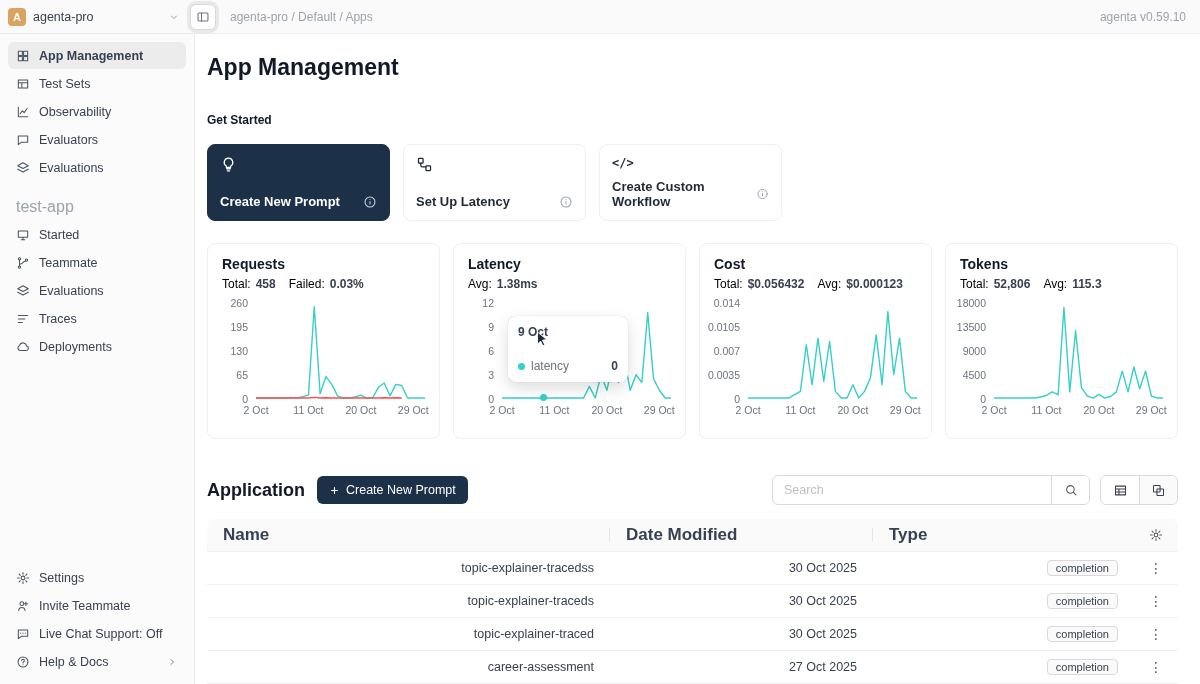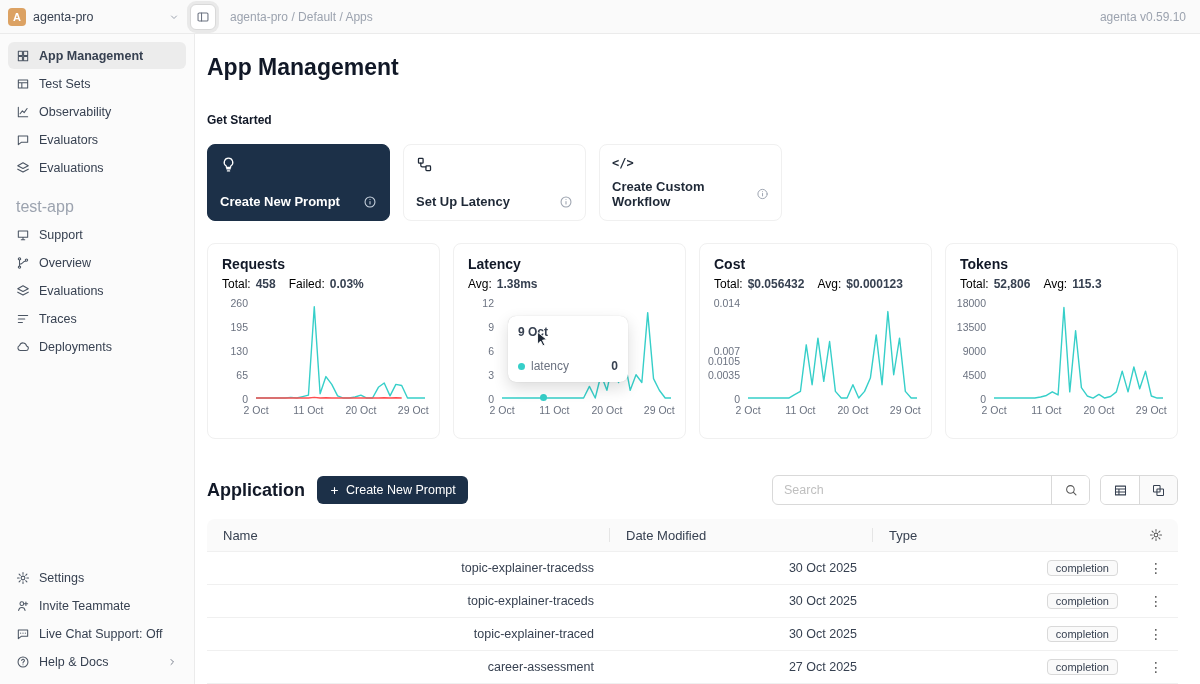--- a/index.html
+++ b/index.html
@@ -73,21 +73,21 @@
   .search-box input::placeholder{color:#bfbfbf;}
   .search-btn{width:38px;border:none;border-left:1px solid #d9d9d9;background:#fff;display:flex;align-items:center;justify-content:center;color:#595959;cursor:pointer;}
   .view-toggle{display:flex;margin-left:10px;height:30px;border:1px solid #d9d9d9;border-radius:6px;overflow:hidden;background:#fafafa;}
   .vt-btn{width:38px;display:flex;align-items:center;justify-content:center;background:#fafafa;border:none;color:#374151;cursor:pointer;}
   .vt-btn + .vt-btn{border-left:1px solid #d9d9d9;}
   .vt-btn.active{background:#fff;}
   .vt-btn .ic{width:15px;height:15px;}
 
   .table{margin-top:14px;}
   .thead{display:flex;align-items:center;height:33px;background:#fafafa;border-bottom:1px solid #f0f0f0;border-radius:8px 8px 0 0;}
-  .th{font-size:13px;font-weight:400;color:#374151;padding:0 16px;position:relative;height:100%;display:flex;align-items:center;}
+  .th{font-size:17px;font-weight:700;color:#374151;padding:0 16px;position:relative;height:100%;display:flex;align-items:center;}
   .th-name{width:403px;}
   .th-date{width:263px;}
   .th-type{flex:1;}
   .th-actions{width:44px;justify-content:center;padding:0;color:#595959;}
   .th-name::after,.th-date::after{content:"";position:absolute;right:0;top:9px;bottom:9px;width:1px;background:#e5e5e5;}
   .trow{display:flex;align-items:center;height:33px;border-bottom:1px solid #f0f0f0;cursor:pointer;background:#fff;}
   .td{font-size:12.5px;color:#374151;padding:0 16px;text-align:right;}
   .td-name{width:403px;}
   .td-date{width:263px;}
   .td-type{flex:1;}
@@ -168,32 +168,32 @@
           </div>
         </div>
       <div class="section-label">test-app</div>
       <div>
           <div class="side-item">
             <span class="ic">
               <svg viewBox="0 0 24 24" fill="none" stroke="currentColor" stroke-width="1.8" stroke-linecap="round" stroke-linejoin="round">
                 <path d="M4 5h16v11H4zM9 20h6M12 16v4"></path>
               </svg>
             </span>
-            <span class="lbl">Support</span>
+            <span class="lbl">Started</span>
           </div>
           <div class="side-item">
             <span class="ic">
               <svg viewBox="0 0 24 24" fill="none" stroke="currentColor" stroke-width="1.8" stroke-linecap="round" stroke-linejoin="round">
                 <circle cx="6" cy="5" r="2"></circle>
                 <circle cx="6" cy="19" r="2"></circle>
                 <circle cx="18" cy="7" r="2"></circle>
                 <path d="M6 7v10M6 14c7 0 5-5 10-5"></path>
               </svg>
             </span>
-            <span class="lbl">Overview</span>
+            <span class="lbl">Teammate</span>
           </div>
           <div class="side-item">
             <span class="ic">
               <svg viewBox="0 0 24 24" fill="none" stroke="currentColor" stroke-width="1.8" stroke-linecap="round" stroke-linejoin="round">
                 <path d="M12 3l9 5-9 5-9-5 9-5zM3 14l9 5 9-5"></path>
               </svg>
             </span>
             <span class="lbl">Evaluations</span>
           </div>
           <div class="side-item">
@@ -384,21 +384,21 @@
             <div class="stat-title">Cost</div>
             <div class="stat-line">
               <span class="lab">Total:</span>
               <span class="val">$0.056432</span>
               <span class="lab">Avg:</span>
               <span class="val">$0.000123</span>
             </div>
             <div class="chart">
               <div class="ylab">
                 <span class="ytick" style="top: 0%;">0.014</span>
-                <span class="ytick" style="top: 25%; margin-top: 34px;">0.0105</span>
+                <span class="ytick" style="top: 25%;">0.0105</span>
                 <span class="ytick" style="top: 50%;">0.007</span>
                 <span class="ytick" style="top: 75%;">0.0035</span>
                 <span class="ytick" style="top: 100%;">0</span>
               </div>
               <div class="plot">
                 <svg viewBox="0 0 100 100" preserveAspectRatio="none">
                   <polyline points="0.00,99.00 3.45,99.00 6.90,99.00 10.34,99.00 13.79,99.00 17.24,99.00 20.69,99.00 24.14,99.00 27.59,95.54 31.03,92.07 34.48,43.57 37.93,85.14 41.38,36.64 44.83,81.68 48.28,40.11 51.72,92.07 55.17,99.00 58.62,99.00 62.07,85.14 65.52,99.00 68.97,92.07 72.41,78.21 75.86,33.18 79.31,85.14 82.76,8.93 86.21,74.75 89.66,36.64 93.10,92.07 96.55,99.00 100.00,99.00" fill="none" stroke="#36cfc9" stroke-width="1.4" vector-effect="non-scaling-stroke" stroke-linejoin="round"></polyline>
                 </svg>
               </div>
             </div>

